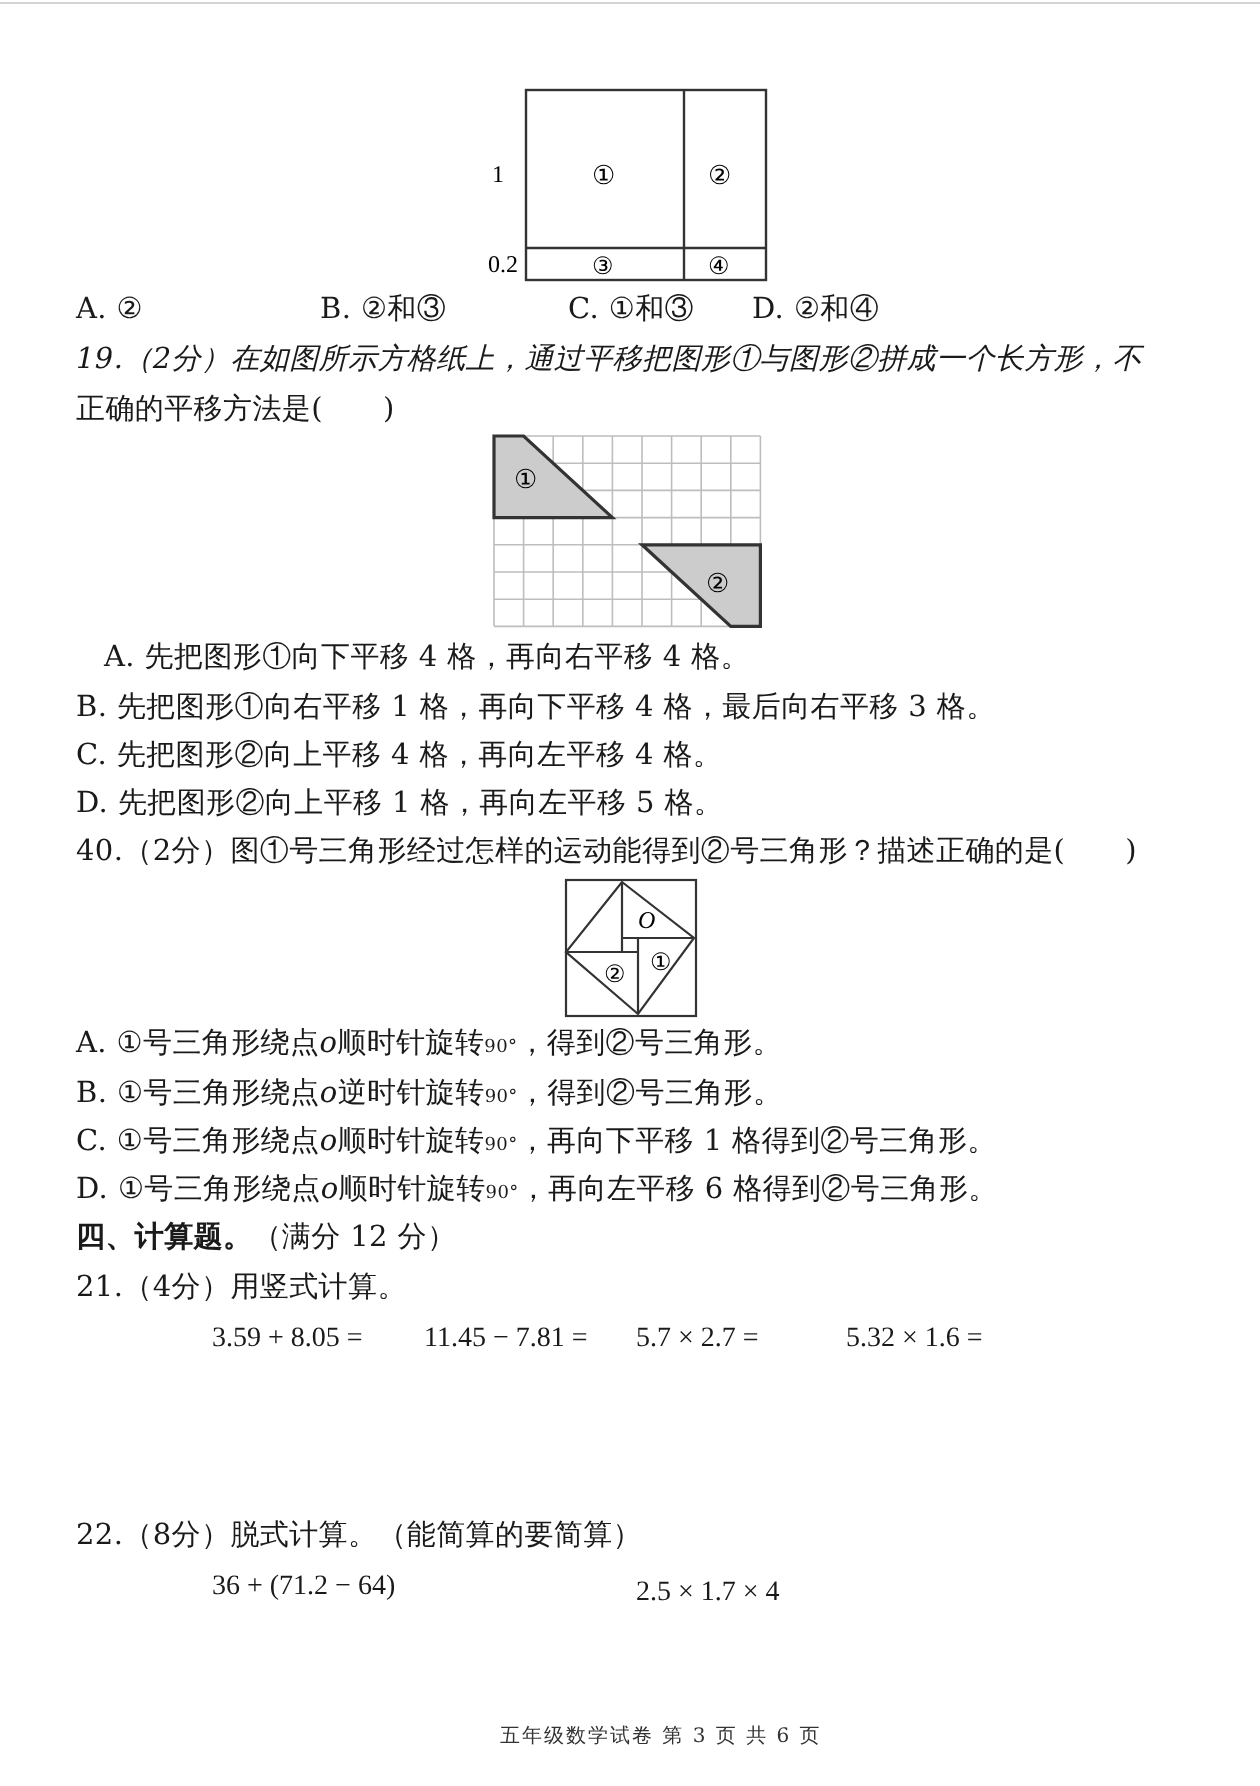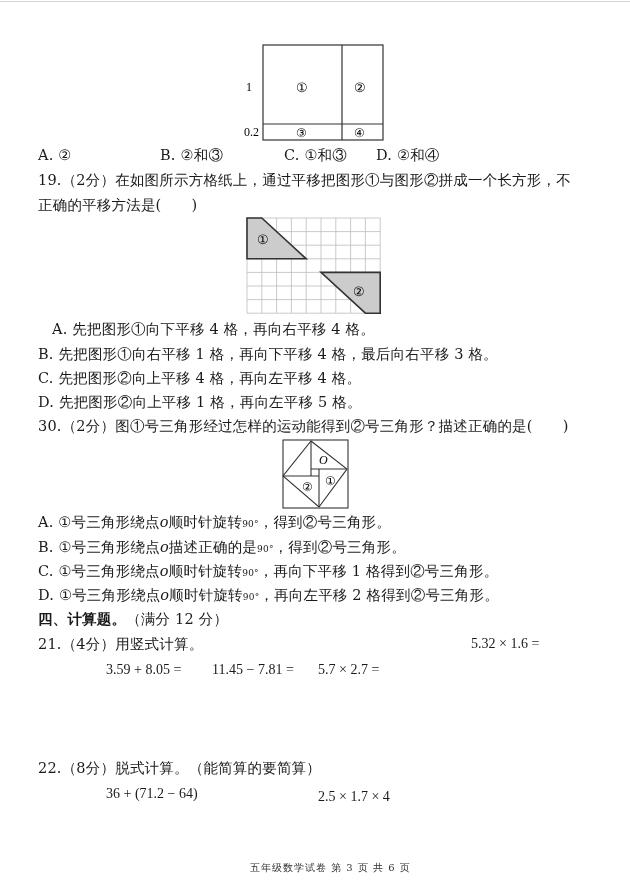--- a/index.html
+++ b/index.html
@@ -44,21 +44,21 @@
 </div>
 <div class="abs txt" style="left:268px; top:145px;margin-left:16px;">
   <span>C.</span>
   <span>①和③</span>
 </div>
 <div class="abs txt" style="left:376px; top:145px;">
   <span>D.</span>
   <span>②和④</span>
 </div>
 
-<div class="abs txt" style="left:38px; top:170px;">
+<div class="abs txt" style="left:38px; top:170px;font-style:italic;">
   <span>19.</span><span>（2分）</span><span>在如图所示方格纸上，通过平移把图形①与图形②拼成一个长方形，不</span>
 </div>
 <div class="abs txt" style="left:38px; top:195px;">
   <span>正确的平移方法是(</span><span class="paren"></span><span>)</span>
 </div>
 
 <svg class="abs" style="left:245px; top:216px;" width="140" height="100">
   <g stroke="#bdbdbd" stroke-width="0.8">
     <line x1="2" y1="2" x2="2" y2="97"></line>
     <line x1="16.8" y1="2" x2="16.8" y2="97"></line>
@@ -92,59 +92,59 @@
   <span>B.</span>&nbsp;<span>先把图形①向右平移 1 格，再向下平移 4 格，最后向右平移 3 格。</span>
 </div>
 <div class="abs txt" style="left:38px; top:368px;">
   <span>C.</span>&nbsp;<span>先把图形②向上平移 4 格，再向左平移 4 格。</span>
 </div>
 <div class="abs txt" style="left:38px; top:392px;">
   <span>D.</span>&nbsp;<span>先把图形②向上平移 1 格，再向左平移 5 格。</span>
 </div>
 
 <div class="abs txt" style="left:38px; top:416px;">
-  <span>30.</span><span>（2分）</span><span>图①号三角形经过怎样的运动能得到②号三角形？描述正确的是(</span><span class="paren"></span><span>)</span>
+  <span>40.</span><span>（2分）</span><span>图①号三角形经过怎样的运动能得到②号三角形？描述正确的是(</span><span class="paren"></span><span>)</span>
 </div>
 
 <svg class="abs" style="left:280px; top:438px;" width="72" height="74">
   <rect x="3" y="2" width="65" height="68" fill="none" stroke="#333" stroke-width="1.1"></rect>
   <polygon points="31,3 67,31 39,69 3,38" fill="none" stroke="#333" stroke-width="1.1"></polygon>
   <line x1="31" y1="3" x2="31" y2="38" stroke="#333" stroke-width="1.1"></line>
   <line x1="31" y1="31" x2="67" y2="31" stroke="#333" stroke-width="1.1"></line>
   <line x1="39" y1="31" x2="39" y2="69" stroke="#333" stroke-width="1.1"></line>
   <line x1="3" y1="38" x2="39" y2="38" stroke="#333" stroke-width="1.1"></line>
   <text x="39" y="26" font-size="12" font-style="italic">O</text>
   <text x="45" y="47" font-size="12">①</text>
   <text x="22" y="53" font-size="12">②</text>
 </svg>
 
 <div class="abs txt" style="left:38px; top:512px;">
   <span>A.</span>&nbsp;<span>①号三角形绕点</span><i>o</i><span>顺时针旋转</span><span class="small">90°</span><span>，得到②号三角形。</span>
 </div>
 <div class="abs txt" style="left:38px; top:537px;">
-  <span>B.</span>&nbsp;<span>①号三角形绕点</span><i>o</i><span>描述正确的是</span><span class="small">90°</span><span>，得到②号三角形。</span>
+  <span>B.</span>&nbsp;<span>①号三角形绕点</span><i>o</i><span>逆时针旋转</span><span class="small">90°</span><span>，得到②号三角形。</span>
 </div>
 <div class="abs txt" style="left:38px; top:561px;">
   <span>C.</span>&nbsp;<span>①号三角形绕点</span><i>o</i><span>顺时针旋转</span><span class="small">90°</span><span>，再向下平移 1 格得到②号三角形。</span>
 </div>
 <div class="abs txt" style="left:38px; top:585px;">
-  <span>D.</span>&nbsp;<span>①号三角形绕点</span><i>o</i><span>顺时针旋转</span><span class="small">90°</span><span>，再向左平移 2 格得到②号三角形。</span>
+  <span>D.</span>&nbsp;<span>①号三角形绕点</span><i>o</i><span>顺时针旋转</span><span class="small">90°</span><span>，再向左平移 6 格得到②号三角形。</span>
 </div>
 
 <div class="abs txt" style="left:38px; top:609px;">
   <span class="bold">四、计算题。</span><span>（满分 12 分）</span>
 </div>
 
 <div class="abs txt" style="left:38px; top:634px;">
   <span>21.</span><span>（4分）</span><span>用竖式计算。</span>
 </div>
 <div class="abs math" style="left:106px; top:662px;">3.59 + 8.05 =</div>
 <div class="abs math" style="left:212px; top:662px;">11.45 − 7.81 =</div>
 <div class="abs math" style="left:318px; top:662px;">5.7 × 2.7 =</div>
-<div class="abs math" style="left:423px; top:636px;margin-left:48px;">5.32 × 1.6 =</div>
+<div class="abs math" style="left:423px; top:662px;">5.32 × 1.6 =</div>
 
 <div class="abs txt" style="left:38px; top:758px;">
   <span>22.</span><span>（8分）</span><span>脱式计算。（能简算的要简算）</span>
 </div>
 <div class="abs math" style="left:106px; top:786px;">36 + (71.2 − 64)</div>
 <div class="abs math" style="left:318px; top:789px;text-align:right;">2.5 × 1.7 × 4</div>
 
 <div class="abs footer" style="left:250px; top:861px;">五年级数学试卷  第 3 页  共 6 页</div>
 
 </body></html>

